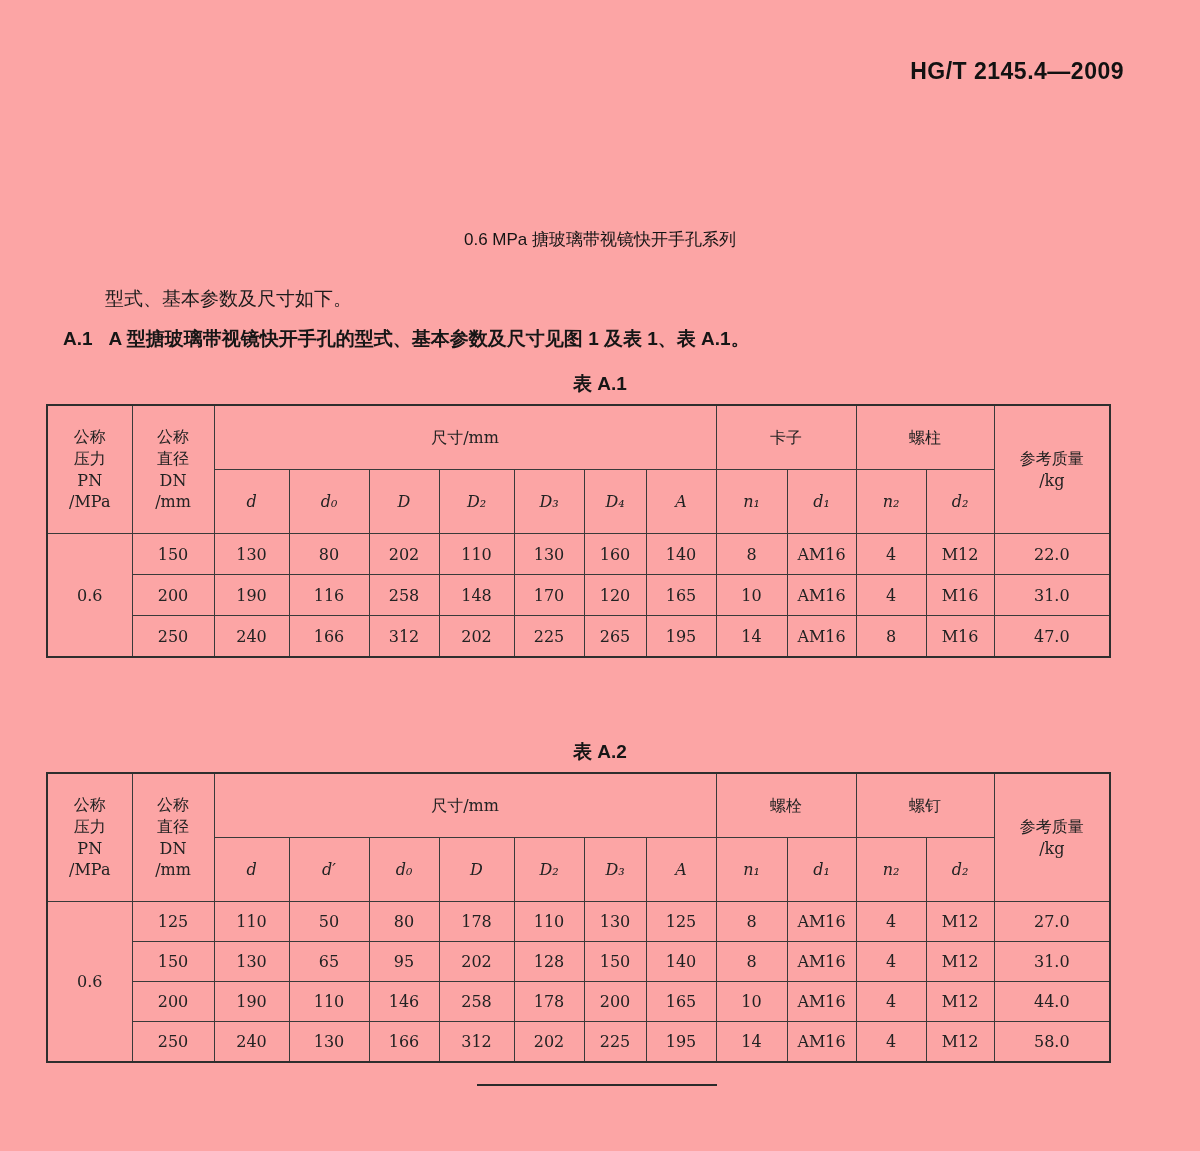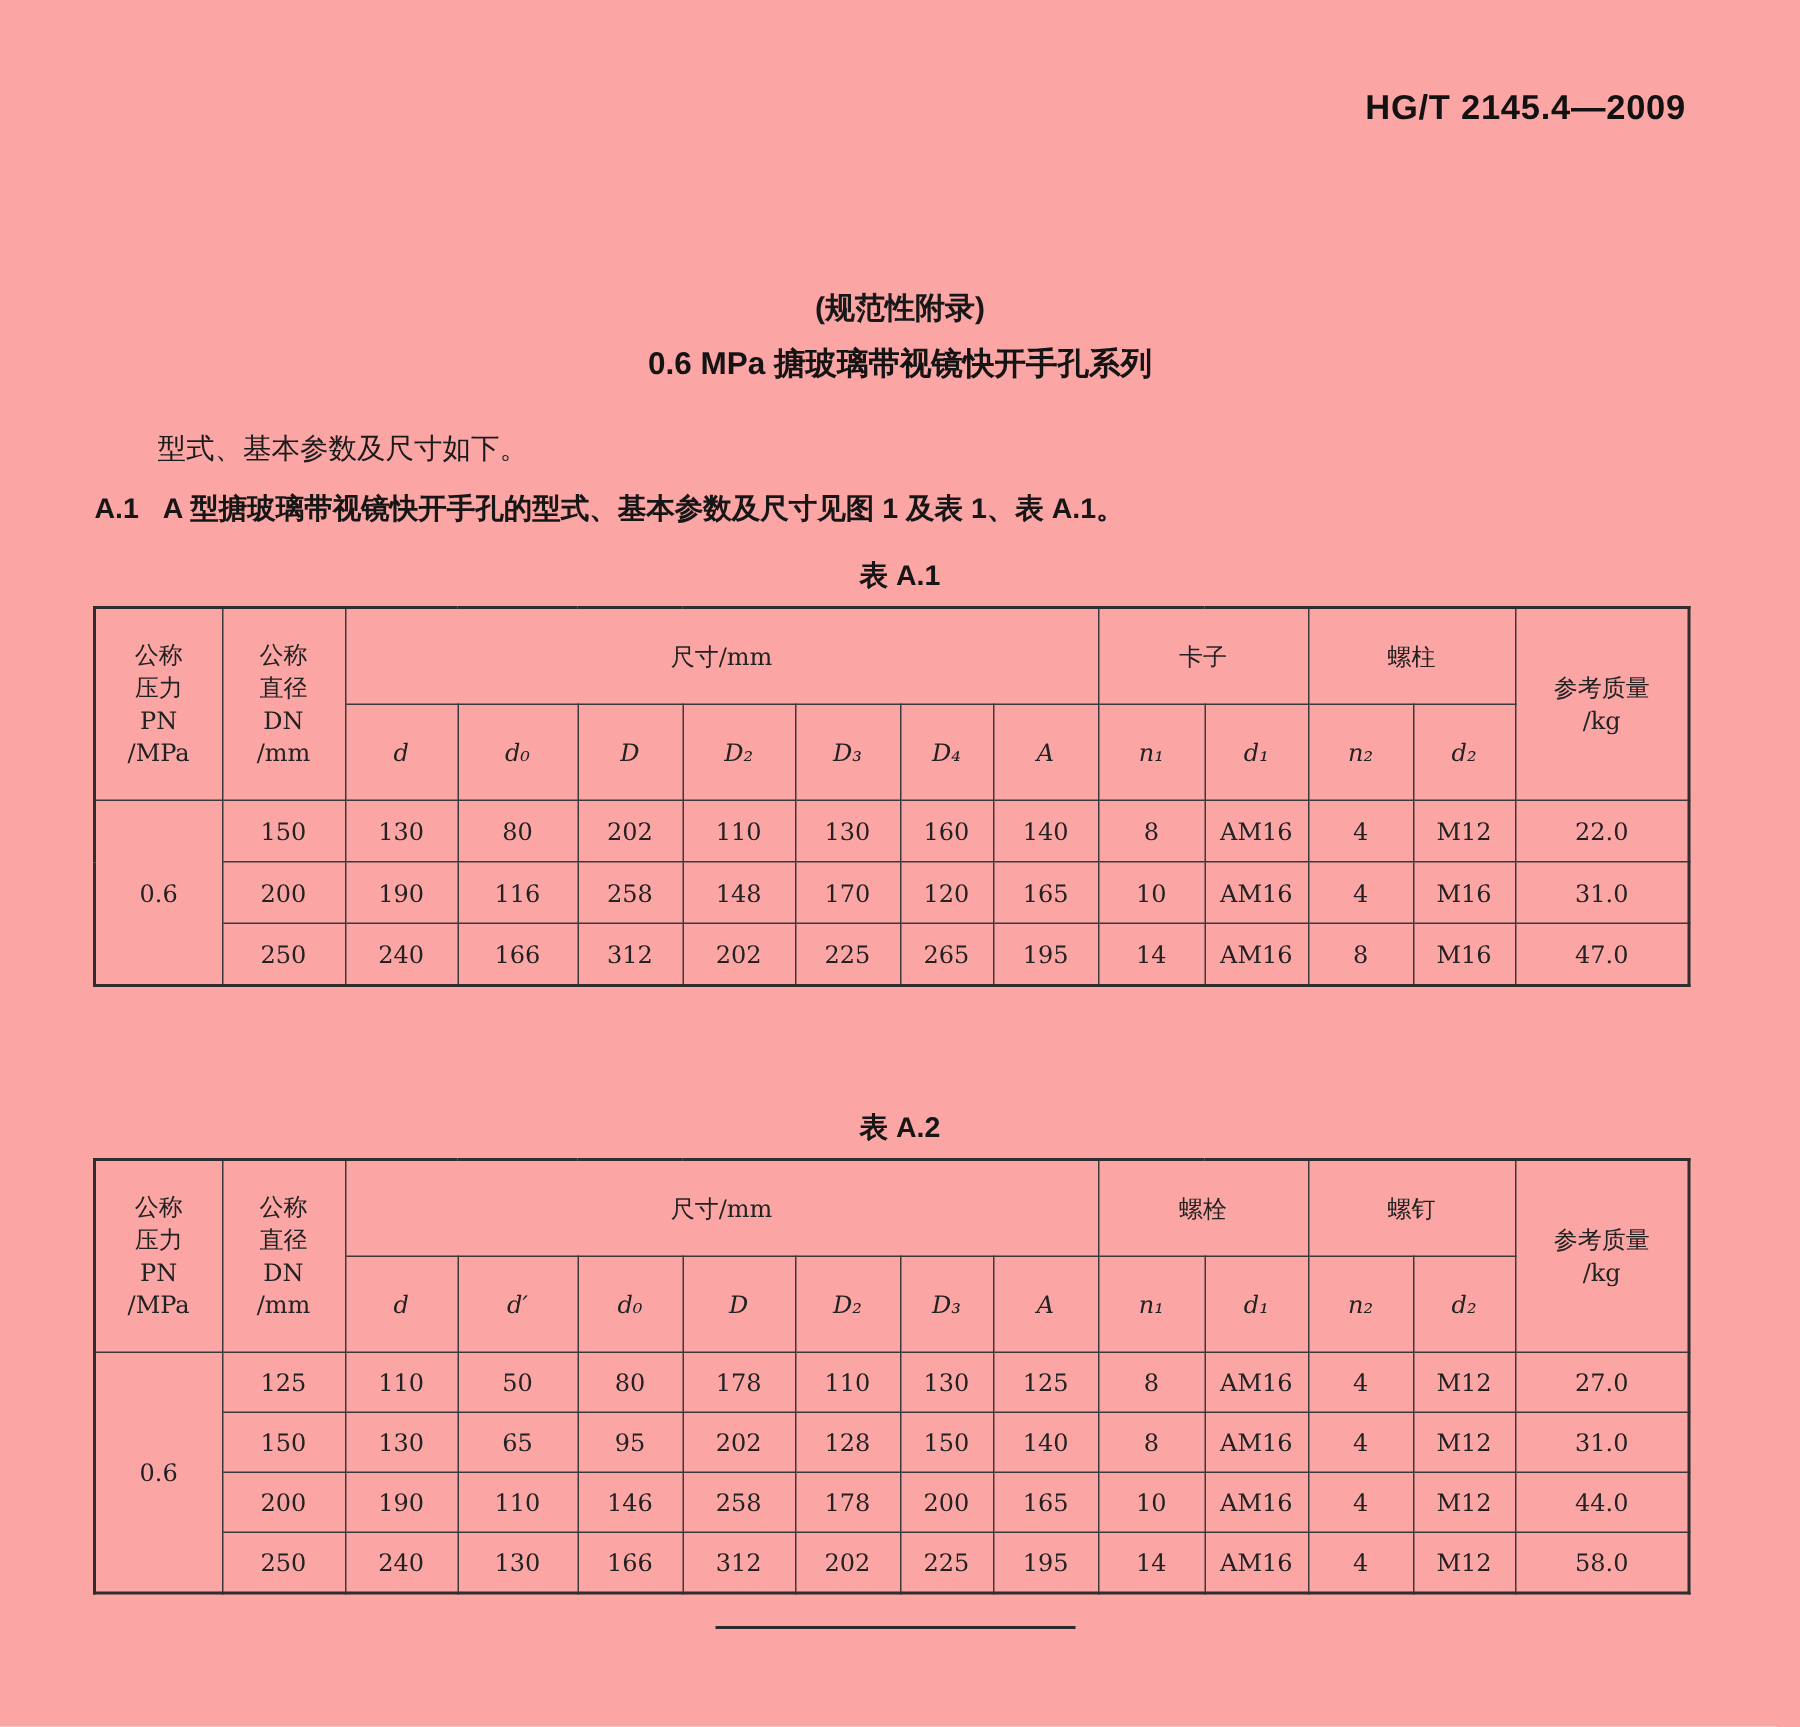--- a/index.html
+++ b/index.html
@@ -19,21 +19,21 @@
   .appendix-title {
     top:147px; font-family:"Liberation Sans",sans-serif;
     font-weight:bold; font-size:23px; color:#151515;
   }
   .appendix-note {
     top:192px; font-family:"Liberation Sans",sans-serif;
     font-weight:bold; font-size:20px; color:#181818;
   }
   .appendix-heading {
     top:228px; font-family:"Liberation Sans",sans-serif;
-    font-weight:bold; font-size:21px; color:#141414;
+    font-weight:normal; font-size:17px; color:#141414;
   }
   .intro {
     position:absolute; top:286px; left:105px;
     font-size:19px; color:#1b1b1b;
   }
   .section-line {
     position:absolute; left:63px;
     font-family:"Liberation Sans",sans-serif; font-weight:bold;
     font-size:19px; color:#161616;
   }
@@ -41,21 +41,21 @@
   .section-a2 { top:696px; }
   .section-label { margin-right:16px; }
   .table-caption {
     font-family:"Liberation Sans",sans-serif; font-weight:bold;
     font-size:19px; color:#161616;
   }
   .caption-a1 { top:371px; }
   .caption-a2 { top:739px; }
 
   table.spec {
-    position:absolute; left:62px;
+    position:absolute; left:46px;
     border-collapse:collapse; table-layout:fixed;
     width:1063px; font-size:16px; color:#222;
     background:transparent;
     border:2px solid #2e2e2e;
   }
   .table-a1 { top:404px; }
   .table-a2 { top:772px; }
   table.spec td {
     border:1px solid #3a3a3a;
     text-align:center; vertical-align:middle;
@@ -67,21 +67,20 @@
   .pre { white-space:pre-line; line-height:1.45; }
   .var { font-style:italic; font-family:"DejaVu Serif",serif; }
 </style>
 </head>
 <body>
 
 <div class="page">
 
   <div class="doc-number">HG/T 2145.4—2009</div>
 
-  <div class="centered appendix-note">(规范性附录)</div>
   <div class="centered appendix-heading">0.6 MPa 搪玻璃带视镜快开手孔系列</div>
 
   <div class="intro">型式、基本参数及尺寸如下。</div>
 
   <div class="section-line section-a1"><span class="section-label">A.1</span><span>A 型搪玻璃带视镜快开手孔的型式、基本参数及尺寸见图 1 及表 1、表 A.1。</span></div>
 
   <div class="centered table-caption caption-a1">表 A.1</div>
 
   <table class="spec table-a1">
     <colgroup>

